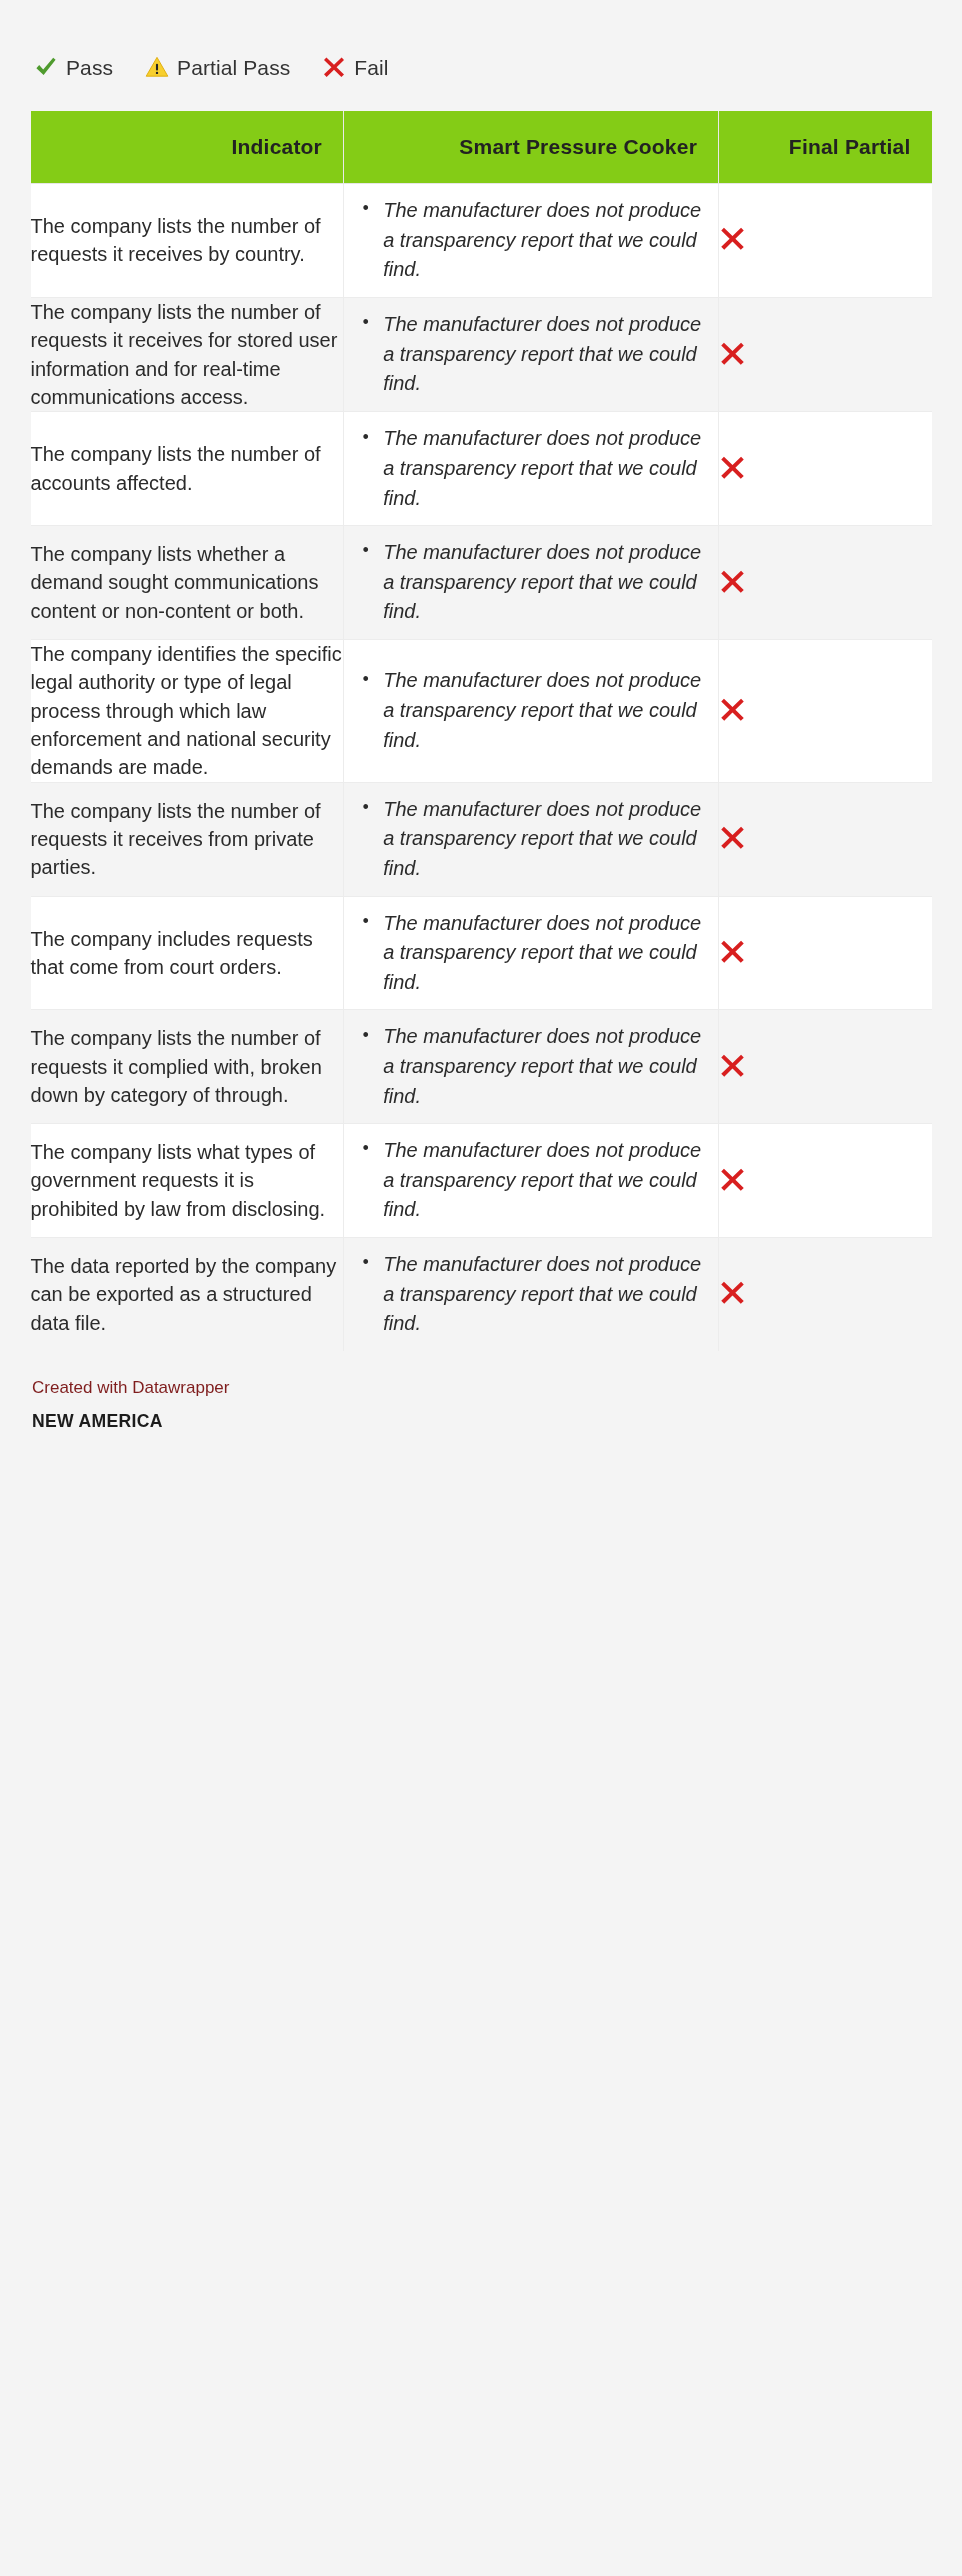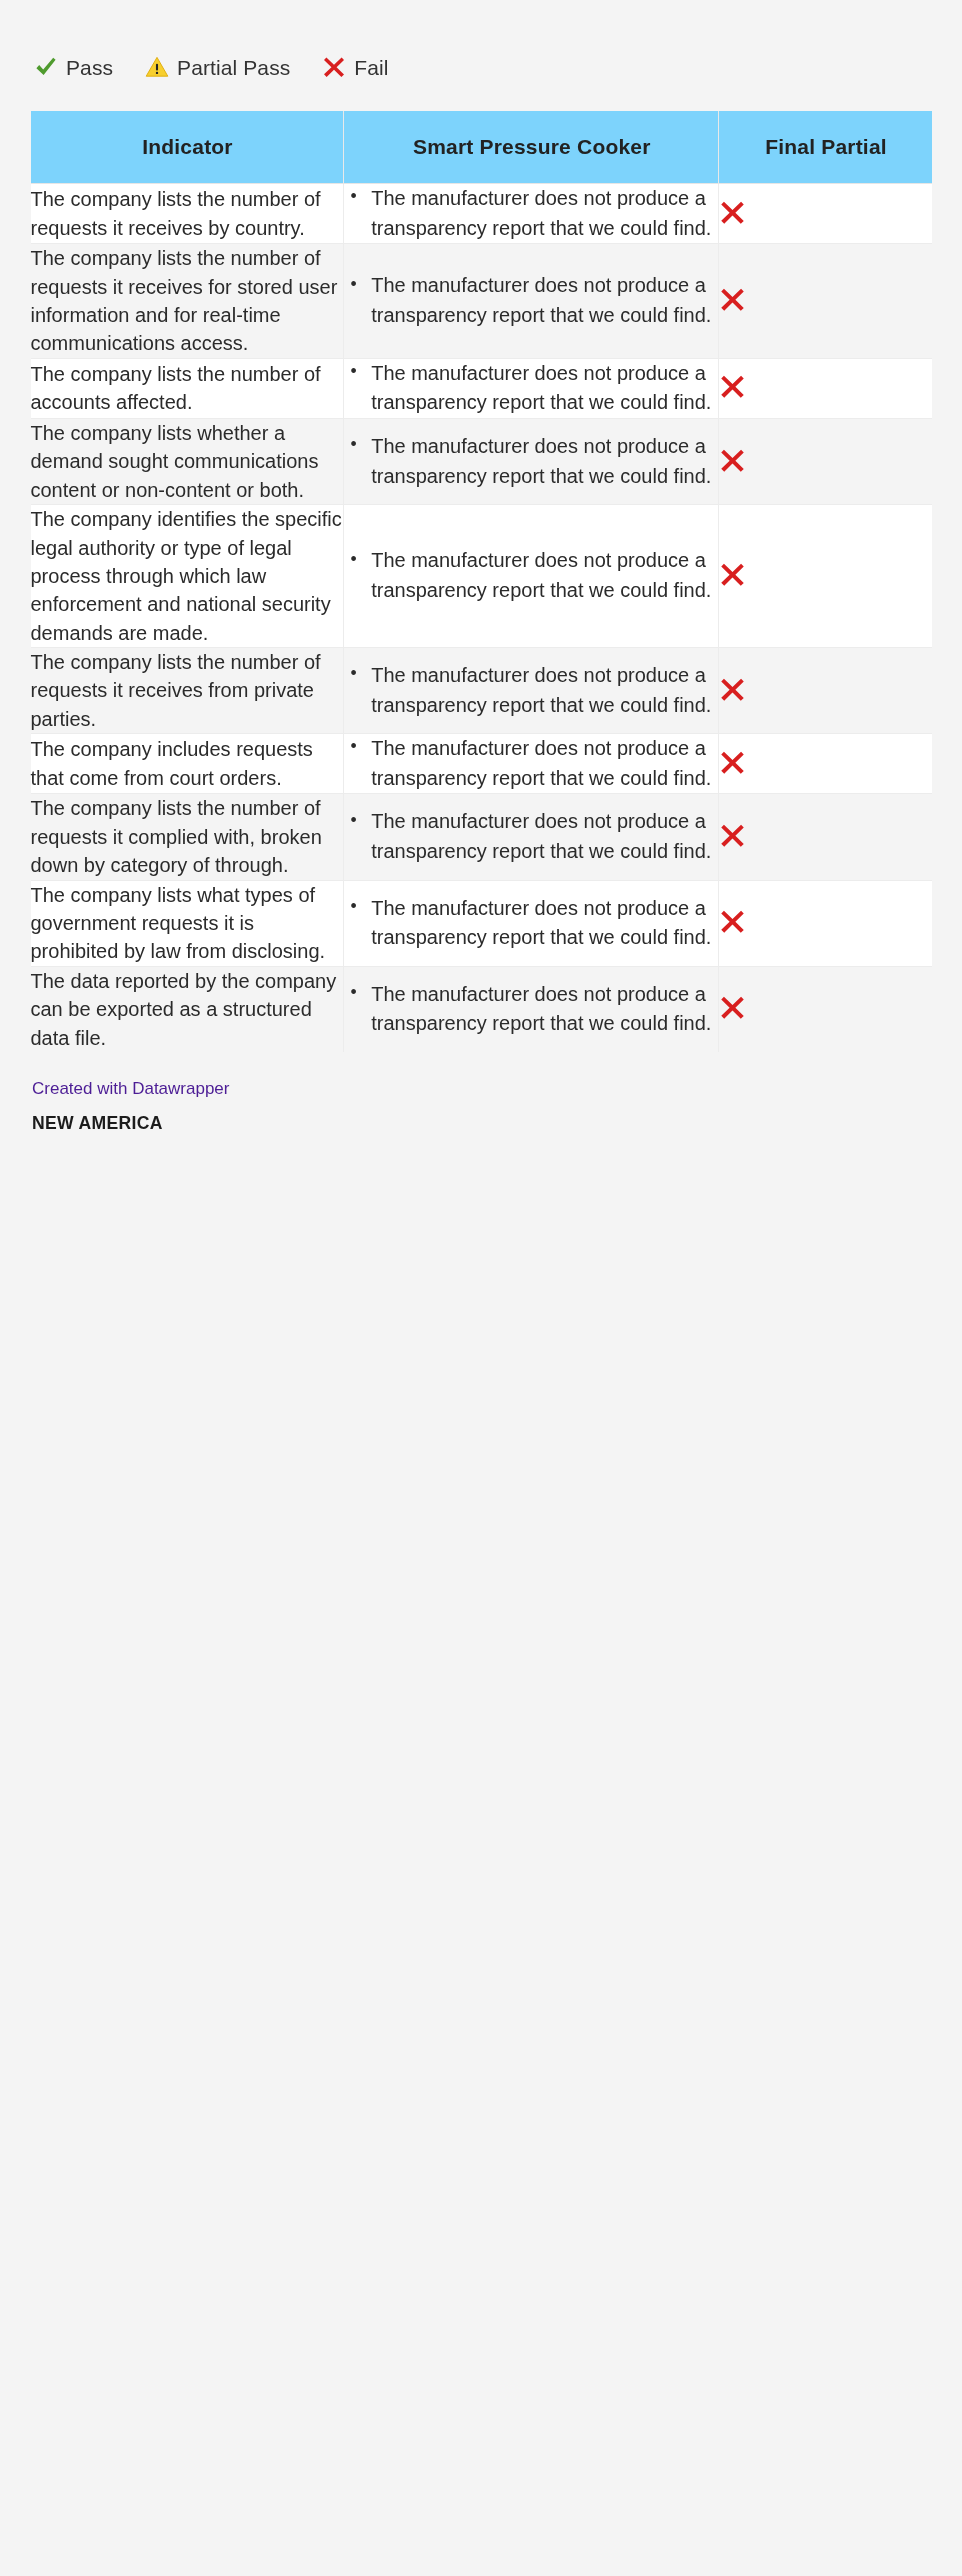--- a/index.html
+++ b/index.html
@@ -55,24 +55,24 @@
     width: 901px;
     border-collapse: collapse;
     table-layout: fixed;
     background: #ffffff;
   }
   table.dw col.c-ind   { width: 313px; }
   table.dw col.c-comp  { width: 375px; }
   table.dw col.c-res   { width: 213px; }
 
   table.dw thead th {
-    background: #7dd3fc;
+    background: #84cc16;
     border-bottom: 1.6px solid #e6e6e6;
     border-right: 0.8px solid #e9e9e9;
-    text-align: center;
+    text-align: right;
     font-size: 21px;
     font-weight: bold;
     color: #222222;
     padding: 24px 21px 24px 22.5px;
     vertical-align: middle;
     letter-spacing: 0.2px;
   }
   table.dw thead th:last-child { border-right: none; }
 
   table.dw tbody td {
@@ -89,23 +89,24 @@
   .cell-ind {
     font-size: 20px;
     color: #2b2b2b;
     line-height: 1.42;
     padding: 21px 27px 21px 22.5px;
   }
   .cell-company {
     padding: 21px 24px 21px 17.6px;
   }
   .cell-company ul {
-    margin: 0;
+    margin: 12px;
     padding: 0 0 0 24px;
     list-style: none;
+    font-style: italic;
   }
   .cell-company li {
     position: relative;
     font-size: 20px;
     color: #2b2b2b;
     line-height: 1.48;
     padding-left: 3.2px;
   }
   .cell-company li::before {
     content: "\2022";
@@ -121,21 +122,21 @@
   }
   .cell-result .glyph { width: 27px; height: 27px; }
 
   
   .footer {
     padding: 24px 32px 32px 32px;
     background: #f4f4f4;
   }
   .footer .credit {
     font-size: 17px;
-    color: #4c1d95;
+    color: #7f1d1d;
     line-height: 1.5;
     margin: 0 0 11.2px 0;
   }
   .footer .brand {
     font-size: 17.6px;
     font-weight: bold;
     color: #1c1c1c;
     letter-spacing: 0.3px;
     margin: 0;
   }

